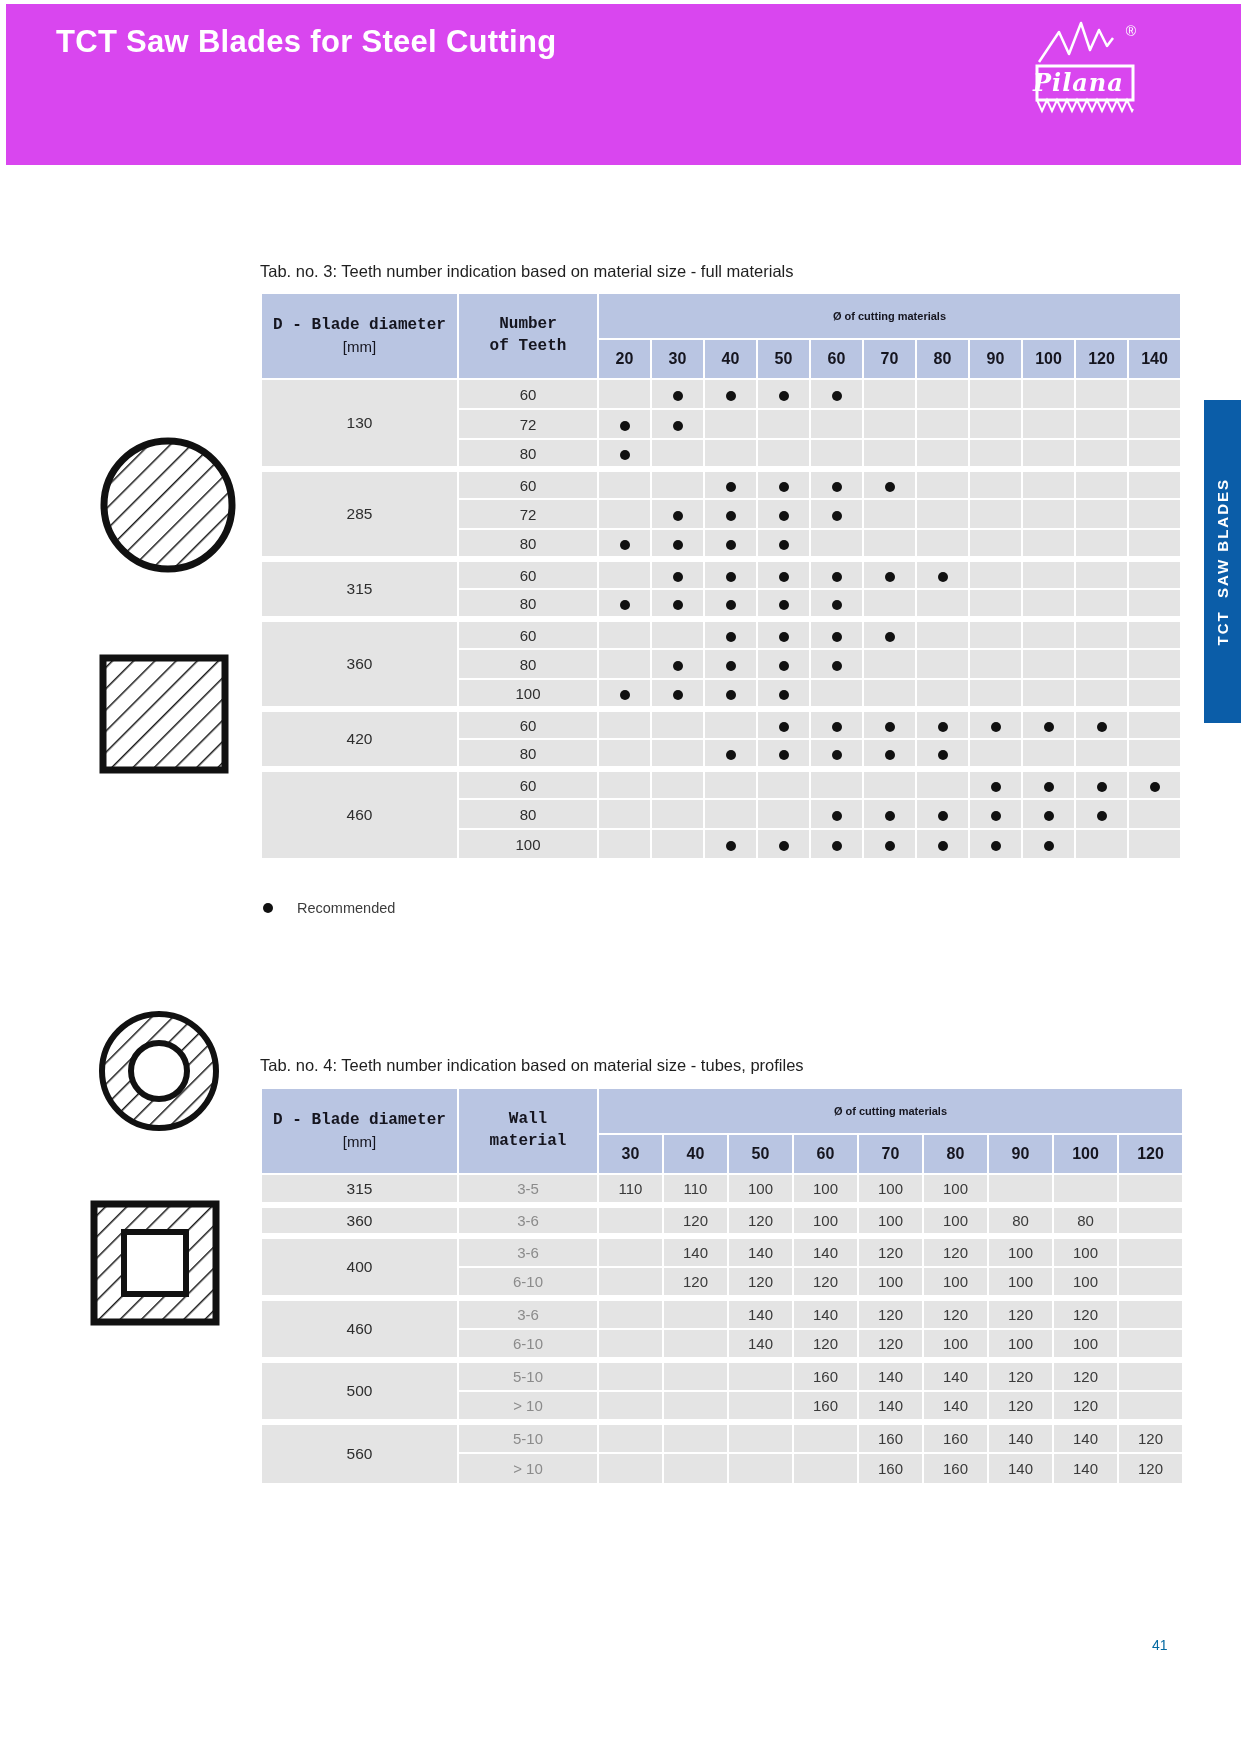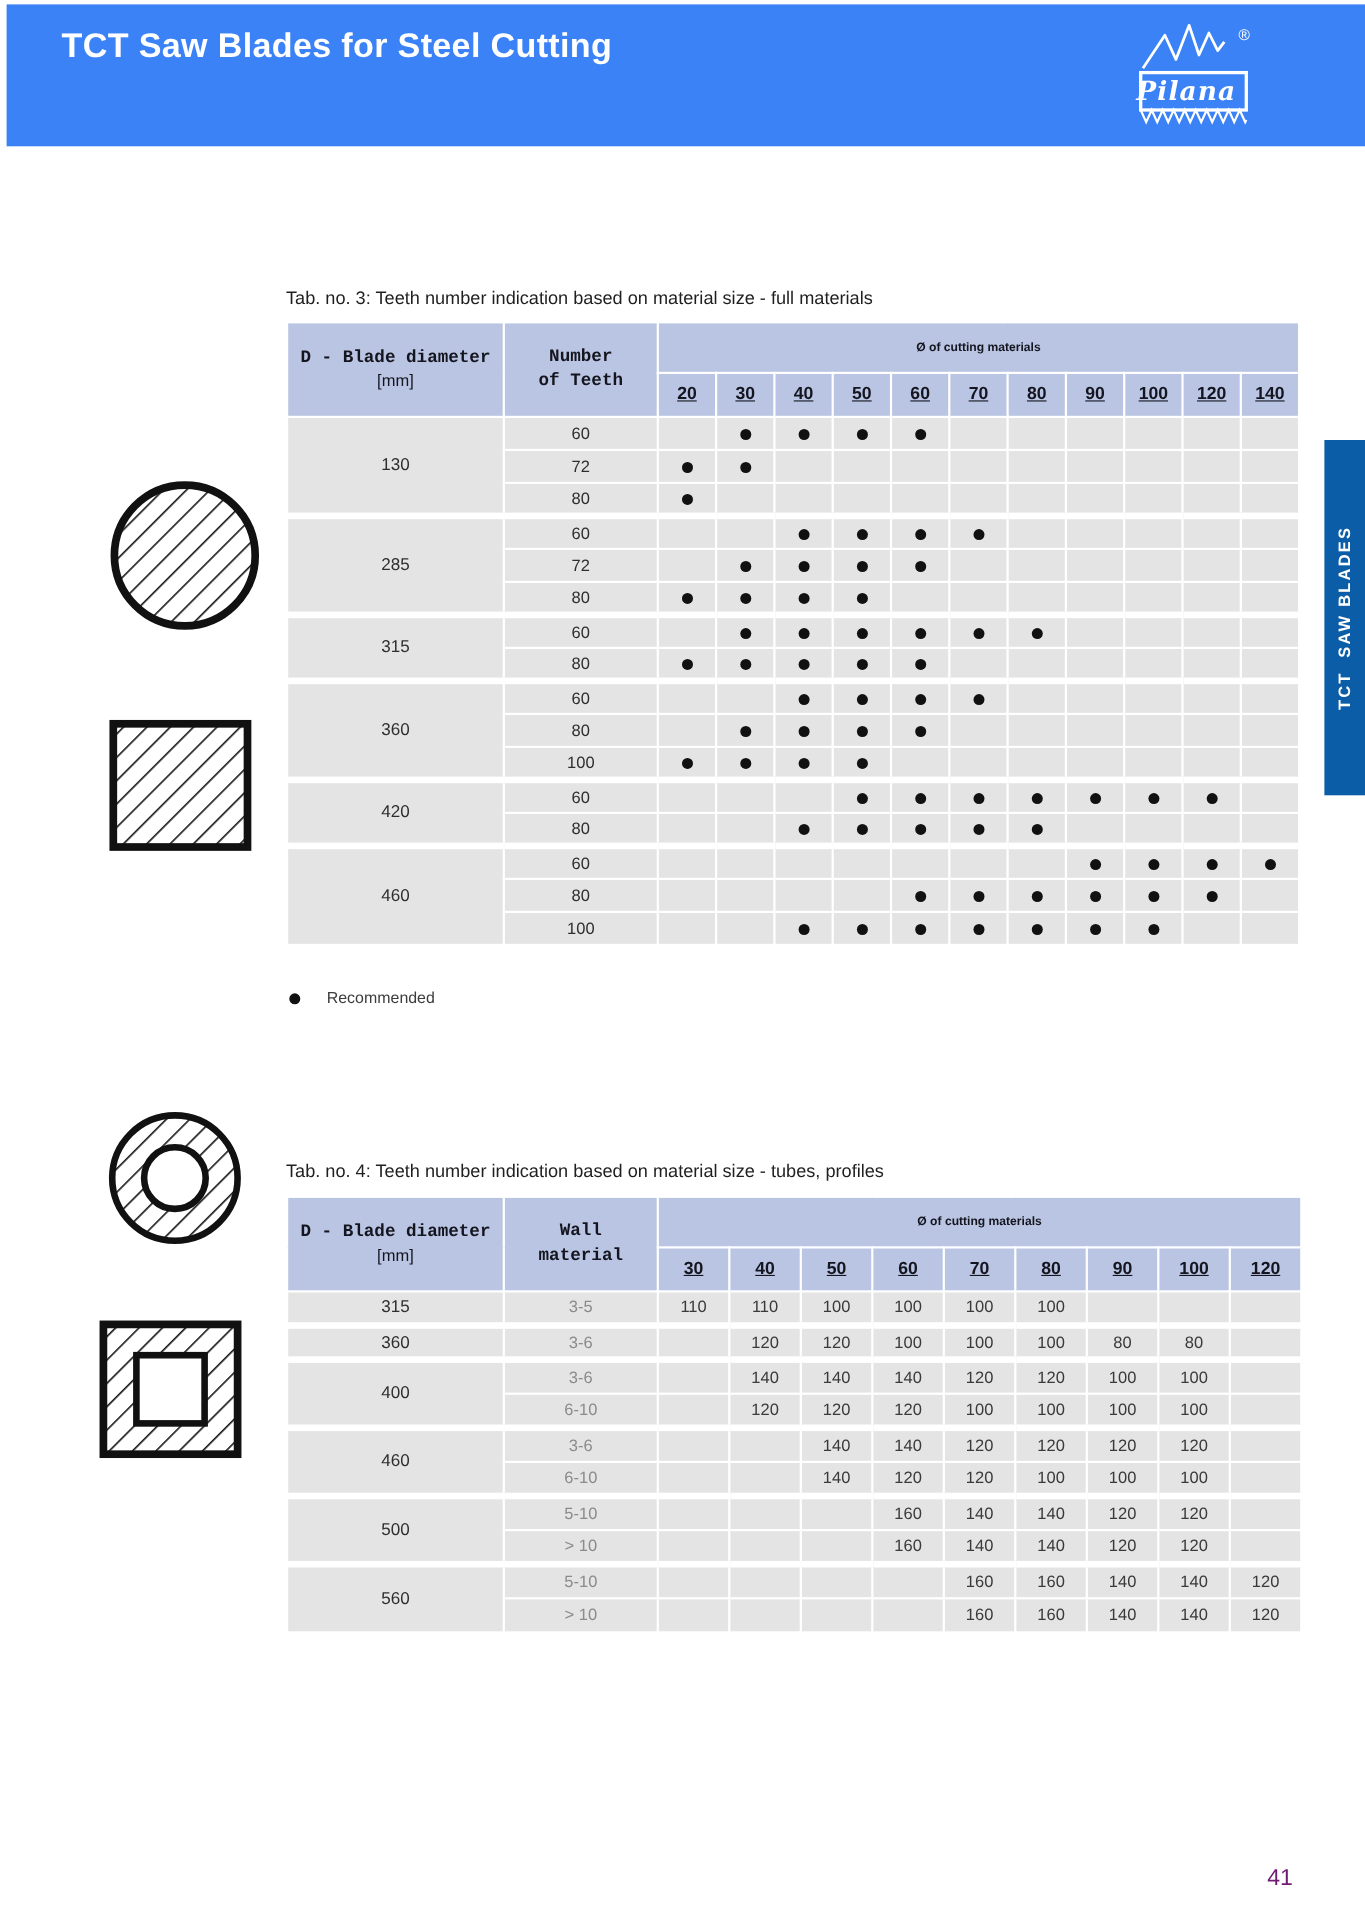--- a/index.html
+++ b/index.html
@@ -4,22 +4,22 @@
 <style>
   * { margin:0; padding:0; box-sizing:border-box; }
   html,body { background:#fff; }
   body {
     width:1241px; height:1755px; position:relative; overflow:hidden;
     font-family:"Liberation Sans", sans-serif; color:#1a1a1a;
   }
 
   
   .topbar {
-    position:absolute; top:4px; left:6px; right:0; height:129px;
-    background:#3b82f6;
+    position:absolute; top:4px; left:6px; right:0; height:161px;
+    background:#d946ef;
   }
   .title-block { position:absolute; left:50px; top:22px; color:#fff; }
   .title-line { font-size:31px; font-weight:bold; letter-spacing:.3px; line-height:1.0; }
   .title-line + .title-line { margin-top:14px; }
 
   .logo { position:absolute; right:98px; top:14px; width:110px; height:104px; }
   .logo svg { position:absolute; inset:0; }
   .logo-script {
     position:absolute; left:0; right:0; top:50px; text-align:left;
     color:#fff; font-family:"DejaVu Serif", serif; font-style:italic; font-weight:bold;
@@ -38,36 +38,36 @@
 
   
   .caption { position:absolute; left:260px; font-size:16.5px; color:#1f1f1f; }
   #caption3 { top:262px; }
   #caption4 { top:1056px; }
 
   .legend { position:absolute; left:263px; top:900px; display:flex; align-items:center; }
   .legend .dot { margin-right:24px; }
   .legend-text { font-size:14.5px; color:#3c3c3c; }
 
-  .page-number { position:absolute; left:1152px; top:1696px; font-size:21px; color:#701a75; }
+  .page-number { position:absolute; left:1152px; top:1637px; font-size:14px; color:#0369a1; }
 
   
   .tblwrap { position:absolute; left:260px; }
   #t3wrap { top:292px; }
   #t4wrap { top:1087px; }
 
   table { border-collapse:collapse; table-layout:fixed; }
   th, td { border:2px solid #fff; text-align:center; vertical-align:middle; }
   tr.gsep > td { border-top:6px solid #fff; }
 
   .hcell { background:#b9c5e2; color:#15151f; font-weight:bold; }
   .hl1 { font-size:16px; line-height:1.35;font-family:Liberation Mono, monospace; }
   .hl2 { font-size:15px; font-weight:normal; line-height:1.3; }
   .cutting { font-size:11px; height:46px; }
-  th.num { font-size:16px; height:40px;text-decoration:underline; }
+  th.num { font-size:16px; height:40px; }
 
   td { background:#e4e4e4; }
   #table3 td { height:30px; }
   #table4 td { height:31px; }
   .dcell { font-size:15.5px; color:#2e2e2e; }
   .kcell { font-size:15px; color:#2e2e2e; }
   .wall  { color:#8b8b8b; }
   .vcell { font-size:15px; color:#3a3a3a; }
 
   .dot {

